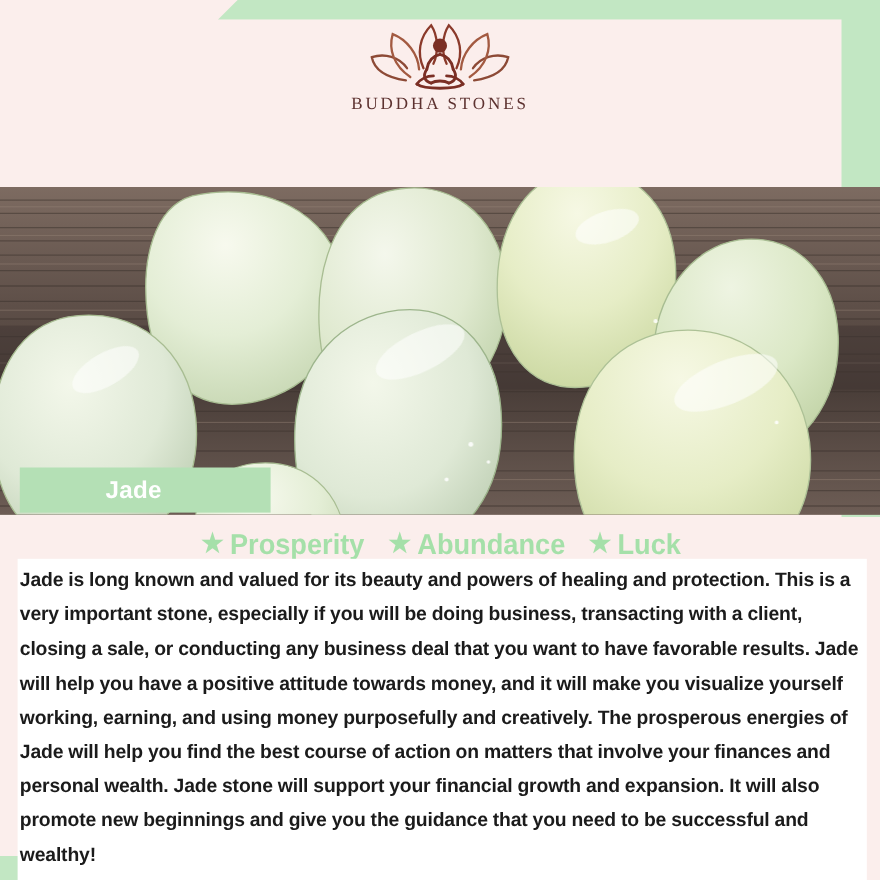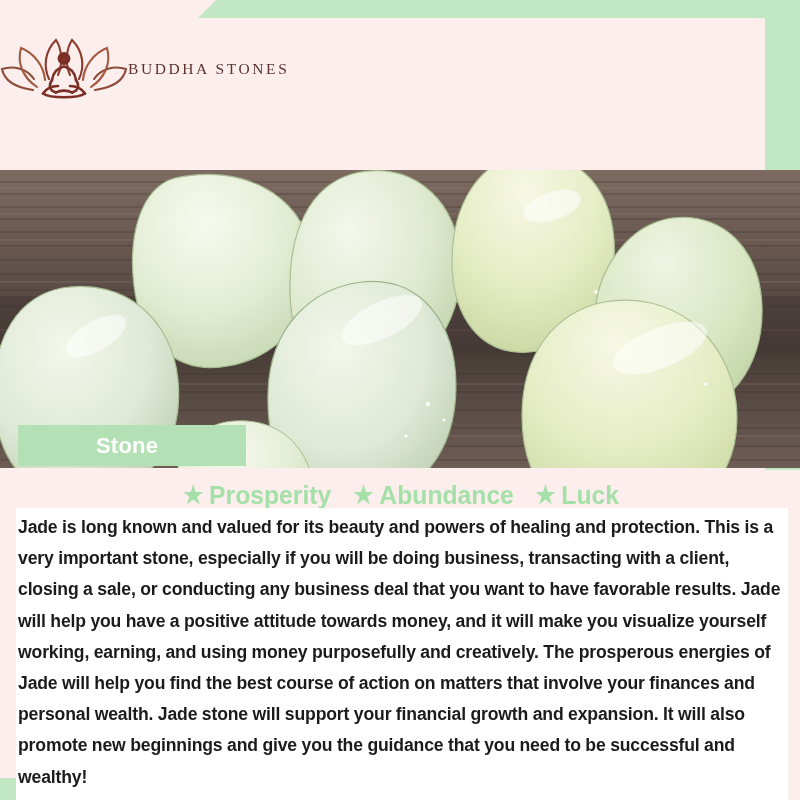--- a/index.html
+++ b/index.html
@@ -63,21 +63,21 @@
   }
 
   
   .logo-wrap {
     position: absolute;
     top: 18px;
     left: 0;
     width: 800px;
     height: 100px;
     display: flex;
-    flex-direction: row;
+    flex-direction: column;
     align-items: center;
     justify-content: flex-start;
   }
   .logo-mark { width: 128px; height: 66px; display: block; }
   .logo-word {
     margin-top: 2px;
     font-family: "Liberation Serif", serif;
     font-size: 15.5px;
     letter-spacing: 2.6px;
     color: #5d3230;
@@ -334,21 +334,21 @@
         <circle cx="428" cy="234" r="2.2"></circle>
         <circle cx="444" cy="250" r="1.6"></circle>
         <circle cx="406" cy="266" r="1.8"></circle>
         <circle cx="596" cy="122" r="1.9"></circle>
         <circle cx="706" cy="214" r="1.7"></circle>
       </g>
     </svg>
   </div>
 
   <div class="jade-label">
-    <span class="jade-label-text">Stone</span>
+    <span class="jade-label-text">Jade</span>
   </div>
 
   <div class="benefits">
     <span class="benefit">
       <span class="star">★</span>
       <span>Prosperity</span>
     </span>
     <span class="benefit">
       <span class="star">★</span>
       <span>Abundance</span>

